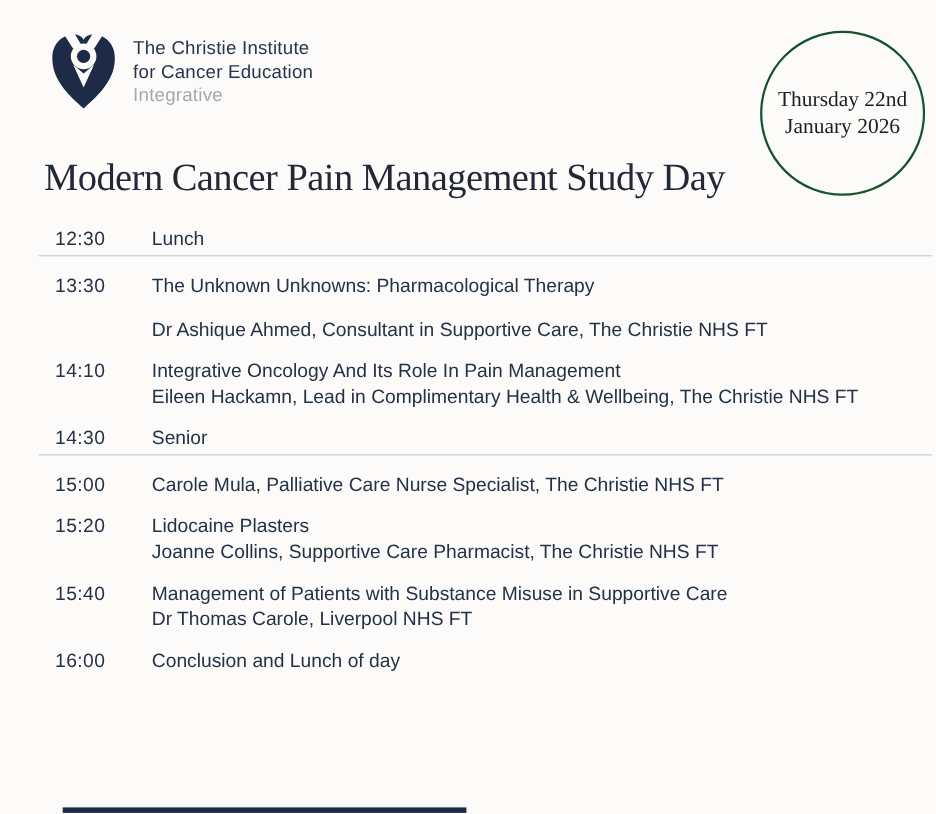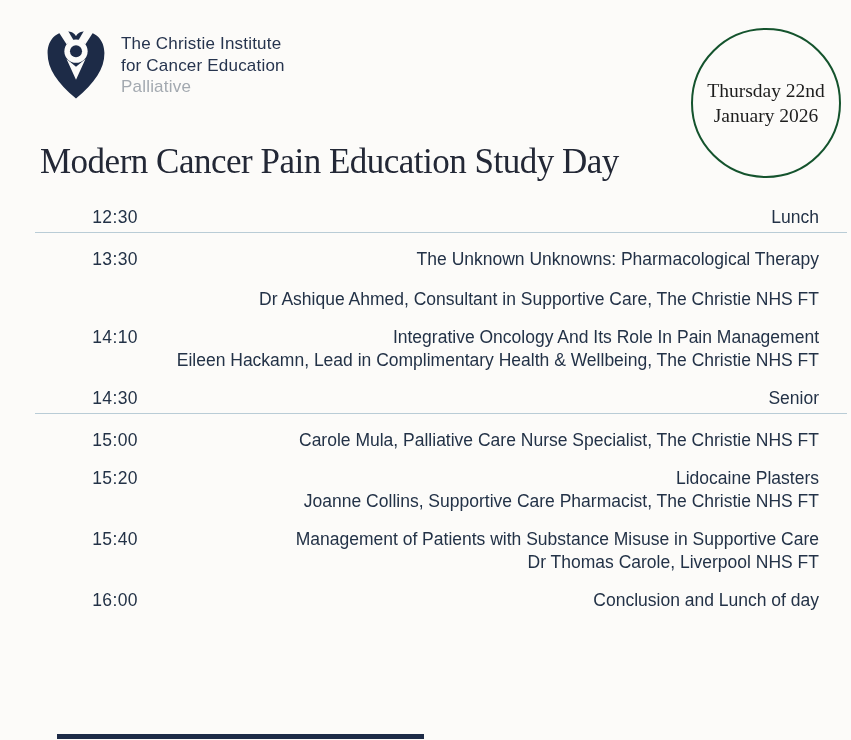--- a/index.html
+++ b/index.html
@@ -33,21 +33,21 @@
     box-sizing:border-box;
     text-align:center;
     z-index:2;
   }
   h1{
     font-family:"Liberation Serif",serif;
     font-size:35px;font-weight:500;color:#232836;
     margin:38px 0 0 40px;letter-spacing:-0.5px;
     position:relative;z-index:1;
   }
-  .schedule{margin-top:24px;text-align:right;}
+  .schedule{margin-top:24px;}
   .row{display:flex;margin-bottom:15px;font-size:17.5px;line-height:23px;color:var(--text);}
   .time{width:88px;margin-left:50px;flex-shrink:0;letter-spacing:.4px;}
   .content{flex:1;padding-right:32px;}
   .line{min-height:23px;}
   .spacer{height:17px;min-height:17px;}
   .divider{height:0;border-top:1.5px solid var(--divider);margin:-12px 4px 15px 35px;}
   .bottom-bar{position:absolute;left:57px;bottom:1px;width:367px;height:5px;background:var(--navy);}
 </style>
 </head>
 <body>
@@ -60,30 +60,30 @@
         <path fill="#1d2b47" d="M36 80 C14 61 3 46 3 27 C3 11 14 2 26 2 C30 2 34 3.5 36 7.5 C38 3.5 42 2 46 2 C58 2 69 11 69 27 C69 46 58 61 36 80 Z"></path>
         <circle cx="36" cy="25" r="13.5" fill="#fcfbf9"></circle>
         <path fill="#fcfbf9" d="M25 17 L16 3 L26 0 L33 12 Z"></path>
         <path fill="#fcfbf9" d="M47 17 L56 3 L46 0 L39 12 Z"></path>
         <circle cx="36" cy="25" r="7" fill="#1d2b47"></circle>
         <path fill="#fcfbf9" d="M36 58 L25 34 L36 43 L47 34 Z"></path>
       </svg>
       <div class="logo-text">
         <div>The Christie Institute</div>
         <div>for Cancer Education</div>
-        <div class="gray">Palliative</div>
+        <div class="gray">Integrative</div>
       </div>
     </div>
     <div class="date-badge">
       <div>Thursday 22nd</div>
       <div>January 2026</div>
     </div>
   </div>
 
-  <h1>Modern Cancer Pain Education Study Day</h1>
+  <h1>Modern Cancer Pain Management Study Day</h1>
 
   <div class="schedule" id="schedule">
       <div class="row">
         <div class="time">12:30</div>
         <div class="content">
           <div class="line">Lunch</div>
         </div>
       </div>
       <div class="divider"></div>
       <div class="row">

